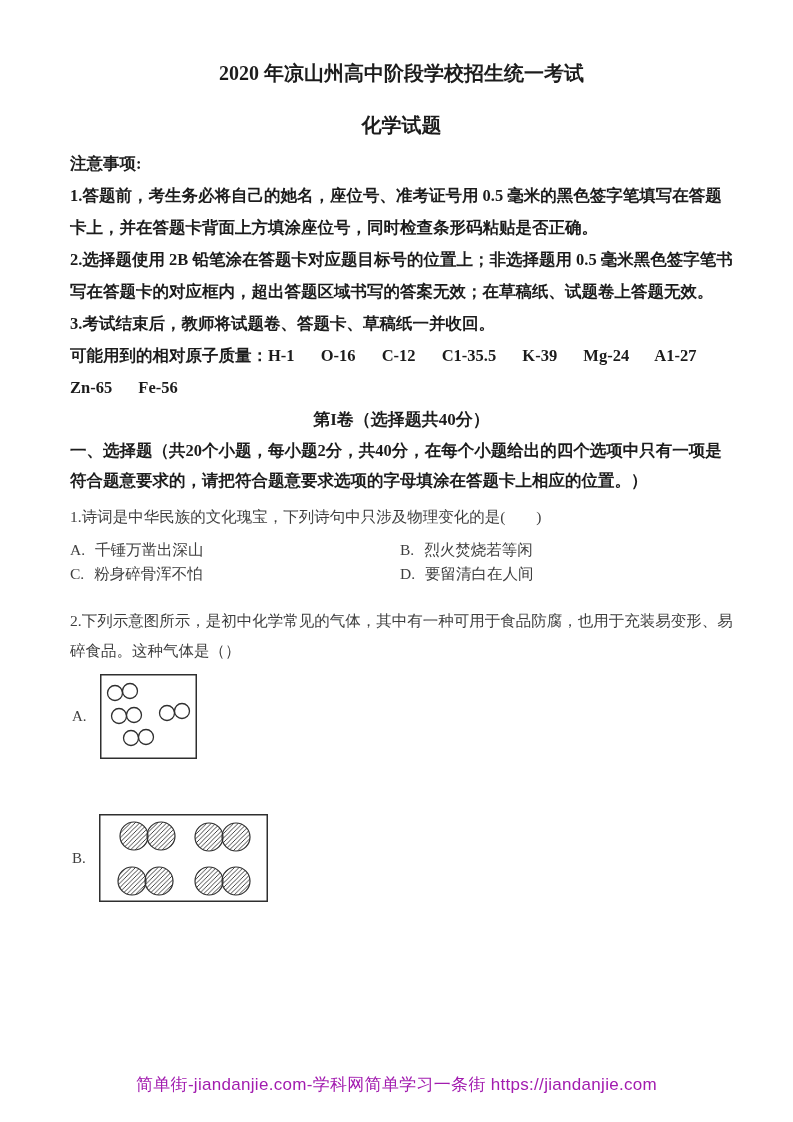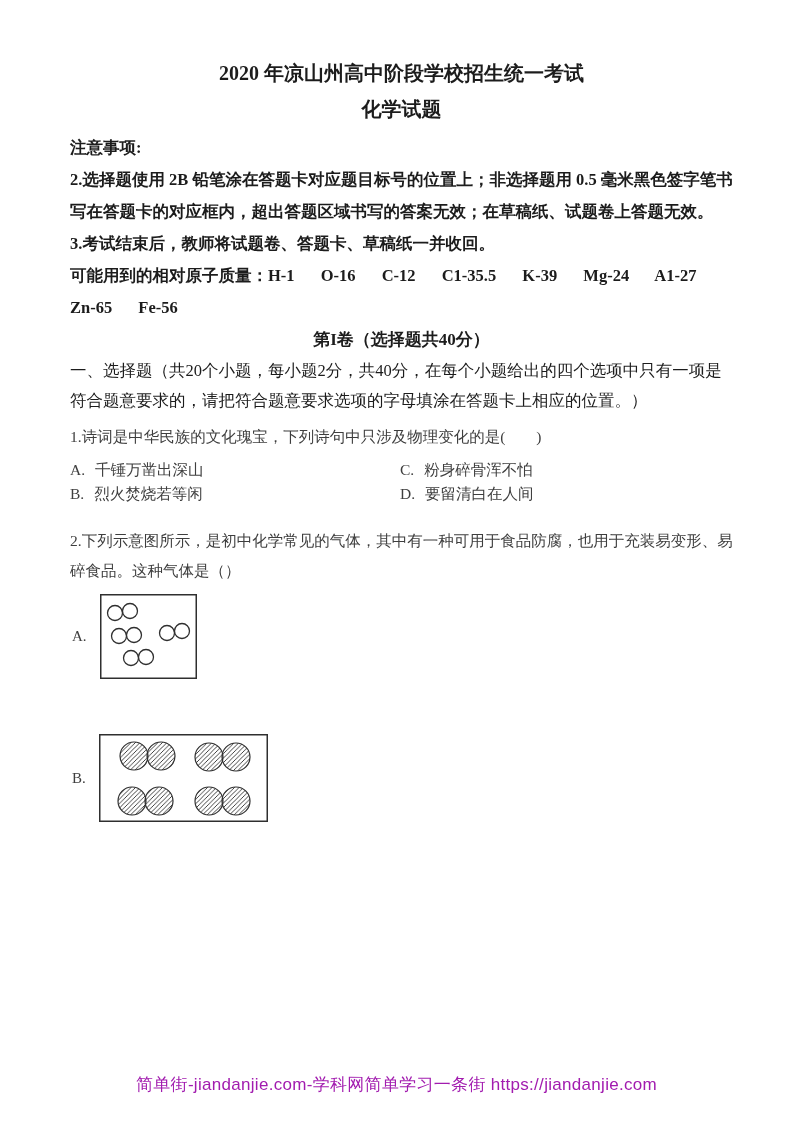--- a/index.html
+++ b/index.html
@@ -4,26 +4,26 @@
 <style>
   html, body { margin:0; padding:0; background:#ffffff; }
   .page {
     position:relative; width:793px; height:1122px; margin:0 auto;
     background:#ffffff; overflow:hidden;
     font-family:"Liberation Serif","DejaVu Serif",serif;
     color:#1c1c1c;
   }
   .content { padding:60px 60px 0 70px; }
   .exam-title { margin:0; font-size:20px; font-weight:bold; text-align:center; line-height:26px; }
-  .subject-title { margin:10px 0 0; font-size:20px; font-weight:bold; text-align:center; line-height:26px; }
+  .subject-title { margin:26px 0 0; font-size:20px; font-weight:bold; text-align:center; line-height:26px; }
   .notice-heading { margin:10px 0 0; font-size:16.5px; font-weight:bold; line-height:32px; }
   .notice-p { margin:0; font-size:16.5px; font-weight:bold; line-height:32px; text-align:left; }
   .masses { margin:0; font-size:16.5px; font-weight:bold; line-height:32px; word-spacing:22px; white-space:nowrap; }
   .section-title { margin:0; font-size:17px; font-weight:bold; text-align:center; line-height:32px; }
-  .instructions { margin:0; font-size:16.5px; font-weight:normal; line-height:30px; }
+  .instructions { margin:0; font-size:16.5px; font-weight:bold; line-height:30px; }
   .stem { margin:6px 0 0; font-size:15.5px; font-weight:normal; color:#3e3e3e; line-height:30px; }
   .q2-stem { margin:22px 0 0; }
   .options {
     display:grid; grid-template-columns:330px 1fr; row-gap:4px;
     margin-top:8px; font-size:15.5px; color:#3e3e3e; line-height:20px;
   }
   .option .lbl { margin-right:10px; }
   .diagram-row { display:flex; align-items:center; gap:13px; margin-top:8px; padding-left:2px;
                  font-size:15px; color:#3e3e3e; }
   .diagram-row.b { margin-top:55px; }
@@ -38,39 +38,40 @@
 </head>
 <body>
 
 <div class="page">
   <div class="content">
 
     <h1 class="exam-title">2020 年凉山州高中阶段学校招生统一考试</h1>
     <h2 class="subject-title">化学试题</h2>
 
     <p class="notice-heading">注意事项:</p>
+    <p class="notice-p">1.答题前，考生务必将自己的她名，座位号、准考证号用 0.5 毫米的黑色签字笔填写在答题卡上，并在答题卡背面上方填涂座位号，同时检查条形码粘贴是否正确。</p>
     <p class="notice-p">2.选择题使用 2B 铅笔涂在答题卡对应题目标号的位置上；非选择题用 0.5 毫米黑色签字笔书写在答题卡的对应框内，超出答题区域书写的答案无效；在草稿纸、试题卷上答题无效。</p>
     <p class="notice-p">3.考试结束后，教师将试题卷、答题卡、草稿纸一并收回。</p>
     <p class="masses">可能用到的相对原子质量：H-1 O-16 C-12 C1-35.5 K-39 Mg-24 A1-27</p>
     <p class="masses">Zn-65 Fe-56</p>
 
     <p class="section-title">第I卷（选择题共40分）</p>
     <p class="instructions">一、选择题（共20个小题，每小题2分，共40分，在每个小题给出的四个选项中只有一项是符合题意要求的，请把符合题意要求选项的字母填涂在答题卡上相应的位置。）</p>
 
     <div class="question">
       <p class="stem">1.诗词是中华民族的文化瑰宝，下列诗句中只涉及物理变化的是(　　)</p>
       <div class="options">
         <div class="option">
           <span class="lbl">A.</span><span>千锤万凿出深山</span>
         </div>
         <div class="option">
-          <span class="lbl">C.</span><span>粉身碎骨浑不怕</span>
+          <span class="lbl">B.</span><span>烈火焚烧若等闲</span>
         </div>
         <div class="option">
-          <span class="lbl">B.</span><span>烈火焚烧若等闲</span>
+          <span class="lbl">C.</span><span>粉身碎骨浑不怕</span>
         </div>
         <div class="option">
           <span class="lbl">D.</span><span>要留清白在人间</span>
         </div>
       </div>
     </div>
 
     <div class="question">
       <p class="stem q2-stem">2.下列示意图所示，是初中化学常见的气体，其中有一种可用于食品防腐，也用于充装易变形、易碎食品。这种气体是（）</p>
 

